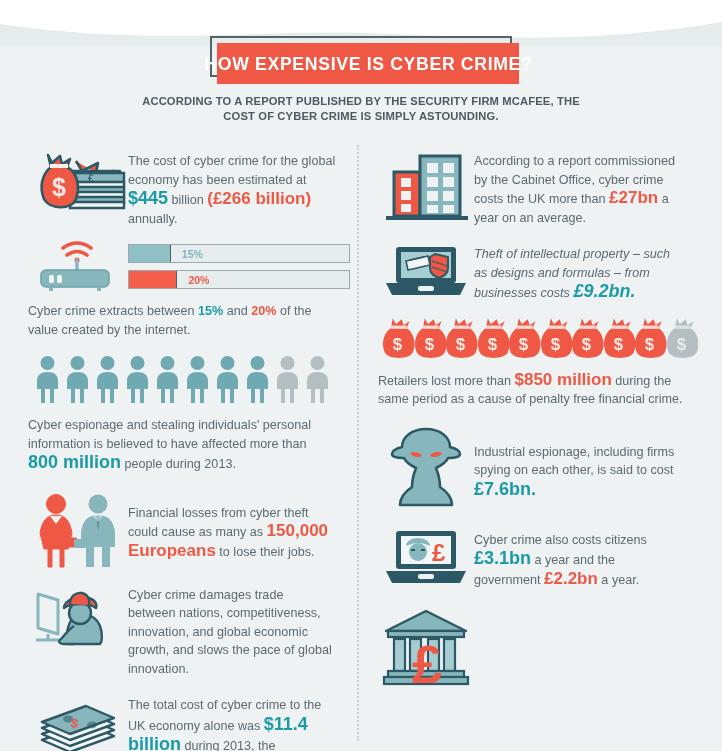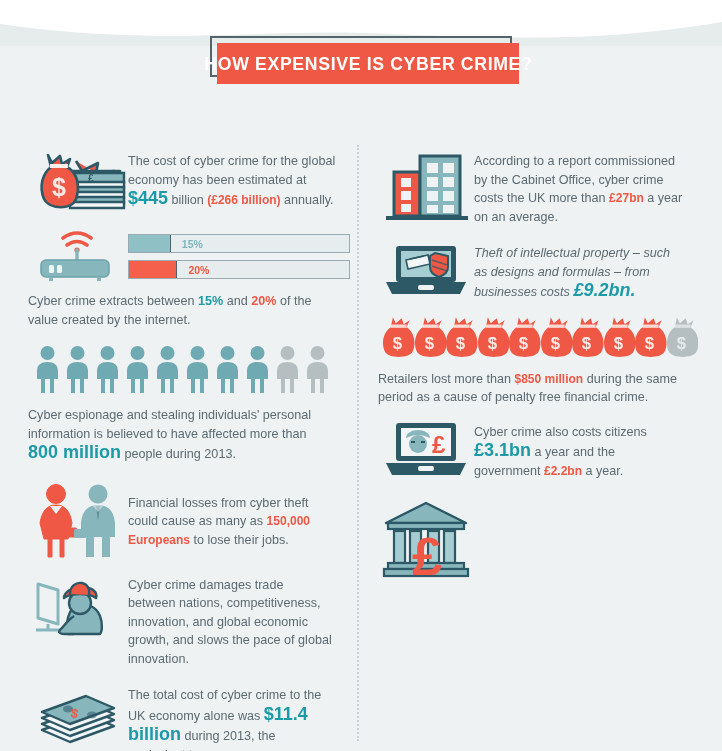--- a/index.html
+++ b/index.html
@@ -69,21 +69,21 @@
   .row { display: flex; align-items: flex-start; }
   .icon-cell { flex: 0 0 auto; display: flex; align-items: center; justify-content: center; }
   .txt {
     color: #5c6a72;
     font-size: 12.6px;
     line-height: 18.5px;
   }
   .txt .teal { color: #1c9aa8; font-weight: bold; }
   .txt .red  { color: #ee5844; font-weight: bold; }
   .big-teal { color: #1c9aa8; font-weight: bold; font-size: 18px; }
-  .big-red  { color: #ee5844; font-weight: bold; font-size: 12px; margin-top: 32px; }
+  .big-red  { color: #ee5844; font-weight: bold; font-size: 17px; margin-top: 32px; }
 
   
   .bars { width: 227px; }
   .bar-track {
     position: relative;
     height: 19px;
     background: #e7edef;
     border: 1px solid #9aaab0;
     margin-bottom: 7px;
   }
@@ -115,20 +115,24 @@
   </svg>
 
   <div class="title-wrap">
     <div class="title-outline">
       <div class="title-box">
         <span class="title-text">HOW EXPENSIVE IS CYBER CRIME?</span>
       </div>
     </div>
   </div>
 
+  <div class="subtitle">
+    <div>ACCORDING TO A REPORT PUBLISHED BY THE SECURITY FIRM MCAFEE, THE</div>
+    <div>COST OF CYBER CRIME IS SIMPLY ASTOUNDING.</div>
+  </div>
 
   <div class="divider"></div>
 
   <div class="col col-left">
 
     <div class="row block" style="margin-bottom:4px;">
       <div class="icon-cell" style="width:100px;height:70px;">
         <svg width="96" height="68" viewBox="0 0 96 68">
           <g stroke="#2d5966" stroke-width="2.6" stroke-linejoin="round">
             <path d="M46,12 L52,22 L68,14 L66,24 L84,22 L78,31" fill="#ee5844"></path>
@@ -406,20 +410,32 @@
           <path d="M11,1 L14,7 L20,2 L22,8 L28,4 L25,11 C33,16 35,28 31,36 C27,43 7,43 3,36 C-1,28 1,16 9,11 Z" fill="#b5bfc2"></path>
           <path d="M9,10 L25,10" stroke="#dde2e3" stroke-width="3.4"></path>
           <text x="11" y="33" font-size="17" font-weight="bold" fill="#e6eaeb" font-family="'Liberation Sans',sans-serif">$</text>
         </svg>
     </div>
 
     <div class="txt" style="width:312px;margin-top:10px;">
       <span>Retailers lost more than </span><span class="big-red">$850 million</span><span> during the same period as a cause of penalty free financial crime.</span>
     </div>
 
+    <div class="row" style="margin-top:14px;">
+      <div class="icon-cell" style="width:96px;height:92px;">
+        <svg width="92" height="88" viewBox="0 0 92 88">
+          <path d="M46,4 C60,4 70,12 70,22 C74,23 80,25 80,29 C80,32 74,33 68,33 C66,38 60,41 56,43 C58,48 60,54 60,62 C66,66 72,72 72,80 L20,80 C20,72 26,66 32,62 C32,54 34,48 36,43 C32,41 26,38 24,33 C18,33 12,32 12,29 C12,25 18,23 22,22 C22,12 32,4 46,4 Z" fill="#87b6bc" stroke="#2d5966" stroke-width="2.6" stroke-linejoin="round"></path>
+          <path d="M30,28 C34,26 40,27 42,31 C38,33 32,32 30,28 Z" fill="#ee5844"></path>
+          <path d="M62,28 C58,26 52,27 50,31 C54,33 60,32 62,28 Z" fill="#ee5844"></path>
+        </svg>
+      </div>
+      <div class="txt" style="padding-top:20px;width:208px;">
+        <span>Industrial espionage, including firms spying on each other, is said to cost </span><span class="big-teal">£7.6bn.</span>
+      </div>
+    </div>
 
     <div class="row" style="margin-top:10px;">
       <div class="icon-cell" style="width:96px;height:66px;">
         <svg width="92" height="62" viewBox="0 0 92 62">
           <rect x="16" y="4" width="60" height="38" rx="3" fill="#2d5966"></rect>
           <rect x="21" y="9" width="50" height="28" fill="#f2f6f7"></rect>
           <path d="M6,44 L86,44 L80,56 L12,56 Z" fill="#2d5966"></path>
           <rect x="38" y="47" width="16" height="5" rx="2" fill="#eef2f3"></rect>
 
           <circle cx="38" cy="25" r="9" fill="#87b6bc"></circle>

